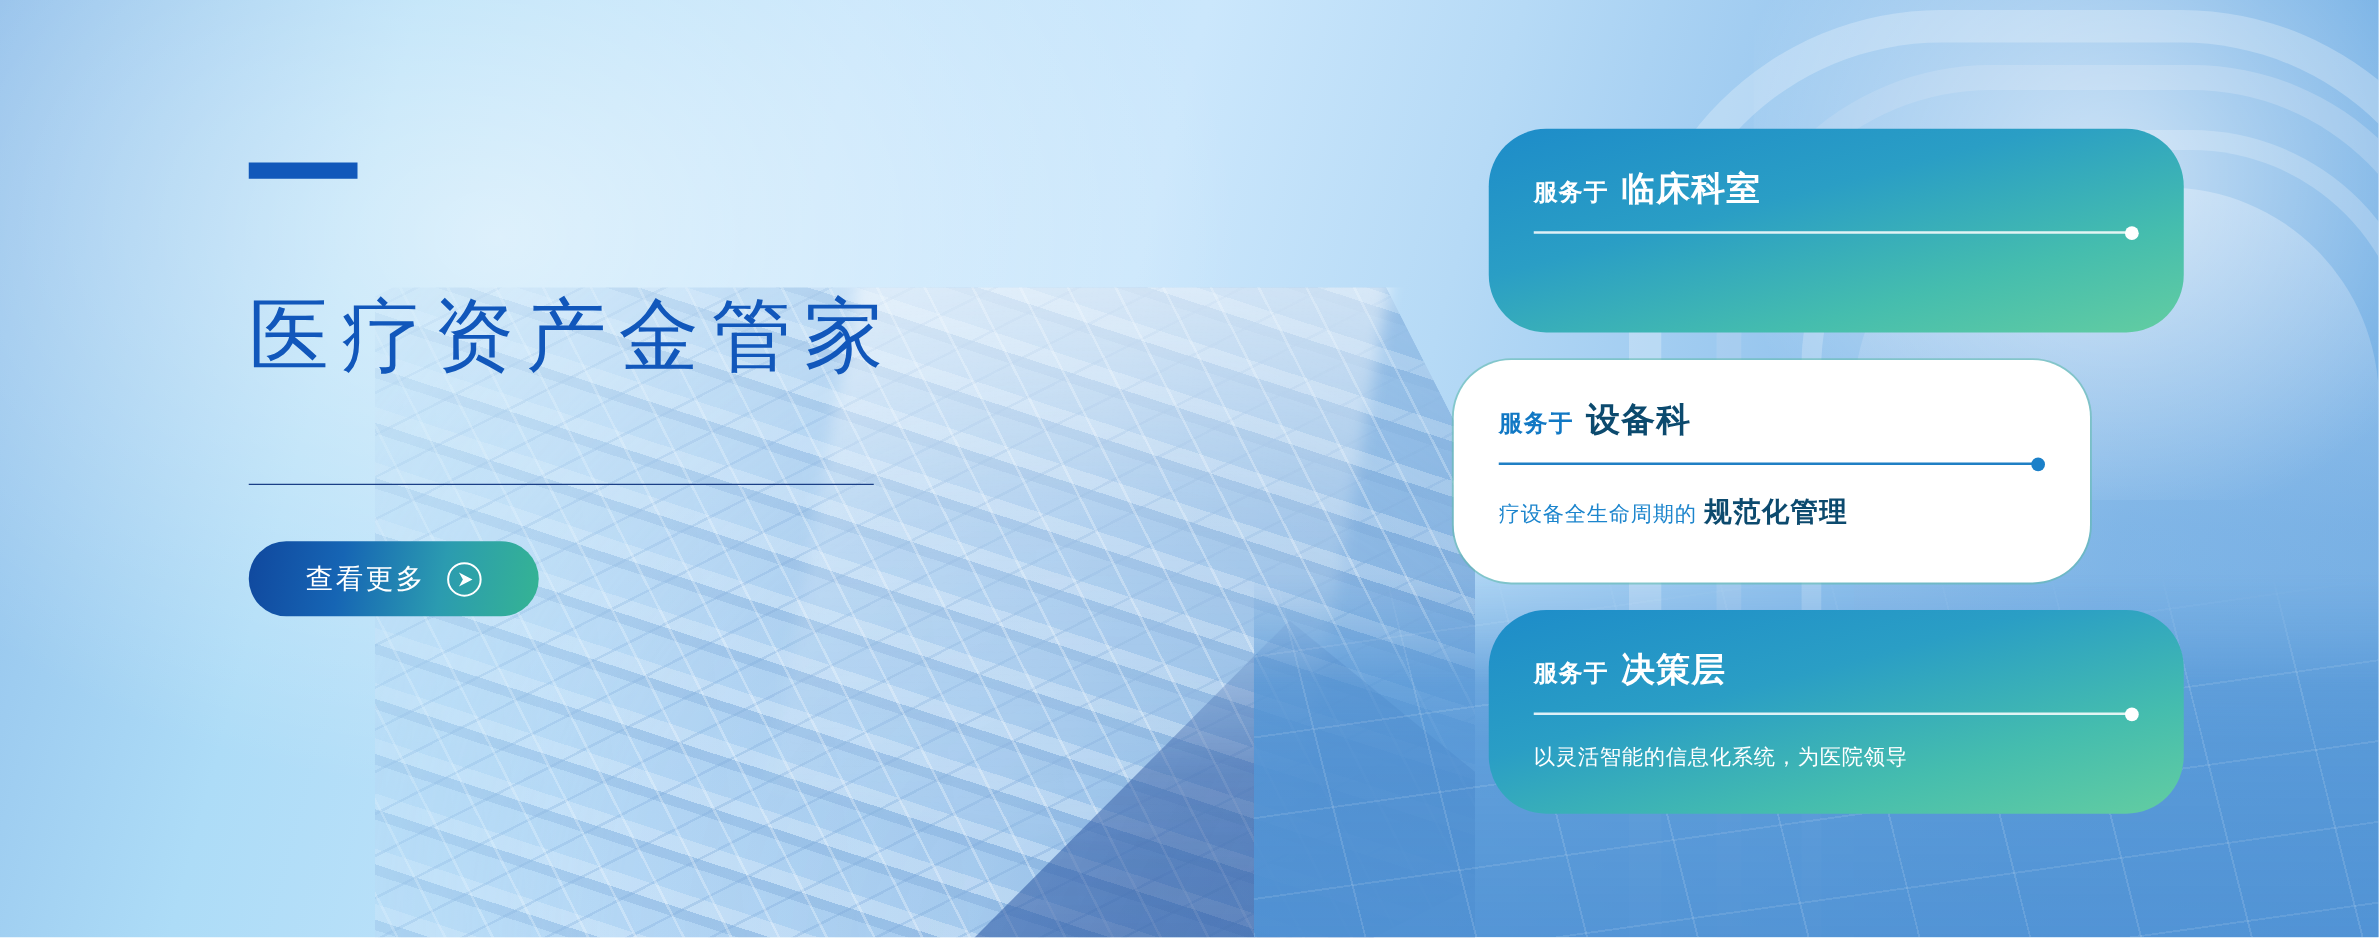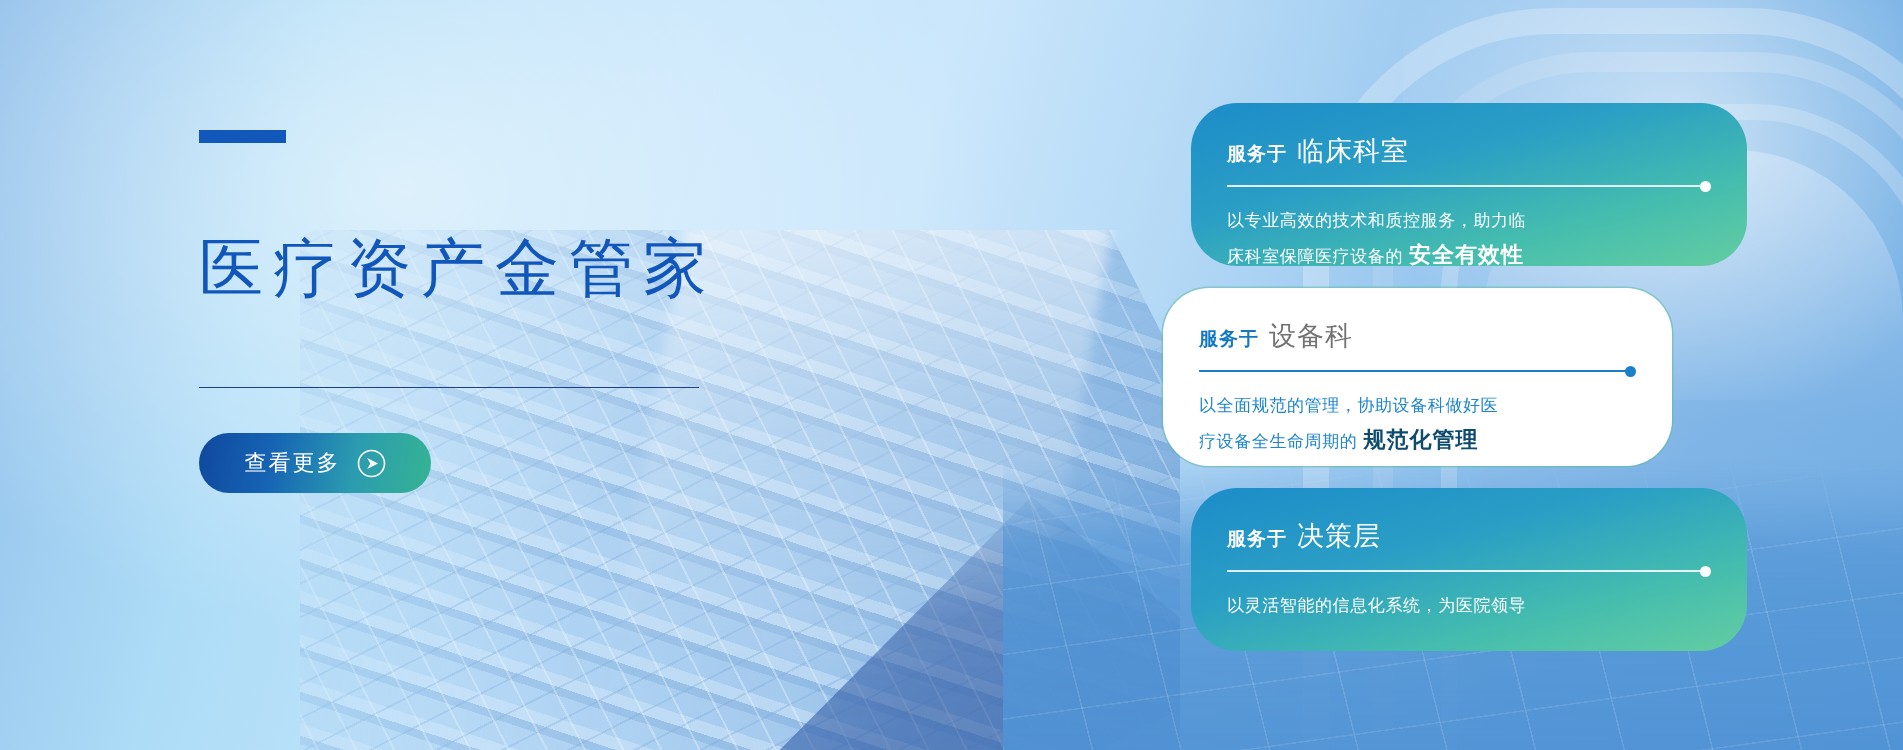--- a/index.html
+++ b/index.html
@@ -287,21 +287,21 @@
     gap: 10px;
     white-space: nowrap;
   }
   .card-head-prefix {
     font-size: 19px;
     font-weight: bold;
     letter-spacing: 1px;
   }
   .card-head-target {
     font-size: 27px;
-    font-weight: normal;
+    font-weight: bold;
     letter-spacing: 1px;
     text-align: right;
   }
   .card-rule {
     position: relative;
     margin-top: 12px;
     margin-bottom: 16px;
     height: 9px;
   }
   .card-rule-line {
@@ -335,21 +335,21 @@
   
   .card-light .card-head-prefix,
   .card-light .card-head-target,
   .card-light .card-body,
   .card-light .card-body-strong { color: #ffffff; }
   .card-light .card-rule-line { background: rgba(255,255,255,0.85); }
   .card-light .card-rule-dot { background: #ffffff; }
 
   
   .card-dark .card-head-prefix { color: #1178c4; }
-  .card-dark .card-head-target { color: #737373; }
+  .card-dark .card-head-target { color: #0c4a6e; }
   .card-dark .card-body { color: #1c85cd; }
   .card-dark .card-body-strong { color: #0c4a6e; }
   .card-dark .card-rule-line { background: #1f7fc4; }
   .card-dark .card-rule-dot { background: #1b80c9; }
 </style>
 </head>
 <body>
 
 <div class="banner">
 
@@ -395,39 +395,32 @@
 
     <div class="card card-1 card-light">
       <div class="card-head">
         <span class="card-head-prefix">服务于</span>
         <span class="card-head-target">临床科室</span>
       </div>
       <div class="card-rule">
         <div class="card-rule-line"></div>
         <div class="card-rule-dot"></div>
       </div>
-      <div class="card-body">
-        <div>以专业高效的技术和质控服务，助力临</div>
-        <div>
-          <span>床科室保障医疗设备的</span><span class="card-body-strong">安全有效性</span>
-        </div>
-      </div>
     </div>
 
     <div class="card card-2 card-dark">
       <div class="card-head">
         <span class="card-head-prefix">服务于</span>
         <span class="card-head-target">设备科</span>
       </div>
       <div class="card-rule">
         <div class="card-rule-line"></div>
         <div class="card-rule-dot"></div>
       </div>
       <div class="card-body">
-        <div>以全面规范的管理，协助设备科做好医</div>
         <div>
           <span>疗设备全生命周期的</span><span class="card-body-strong">规范化管理</span>
         </div>
       </div>
     </div>
 
     <div class="card card-3 card-light">
       <div class="card-head">
         <span class="card-head-prefix">服务于</span>
         <span class="card-head-target">决策层</span>

